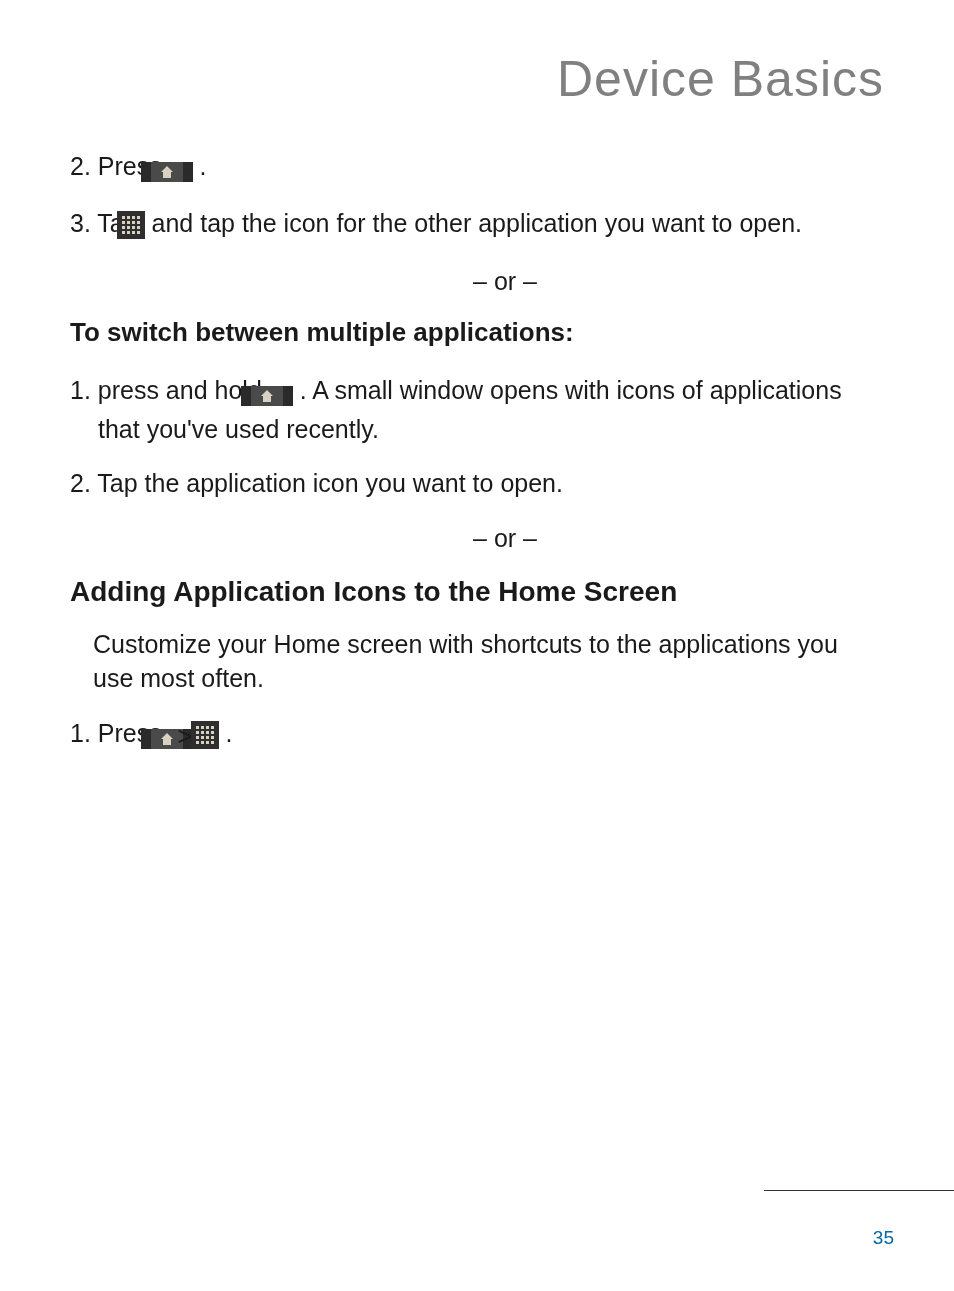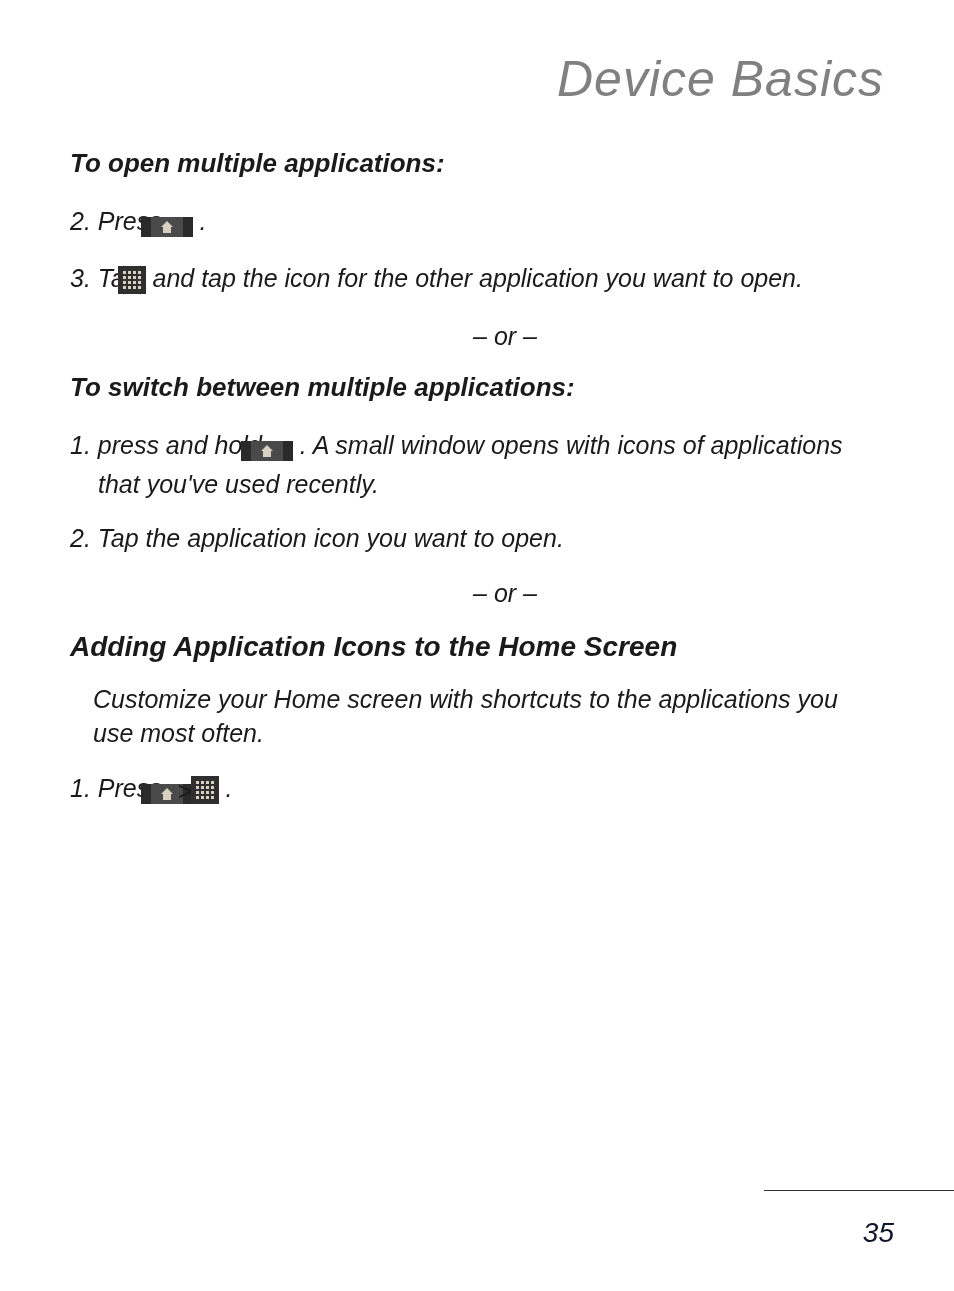--- a/index.html
+++ b/index.html
@@ -1,38 +1,37 @@
 <!DOCTYPE html>
 <html><head>
 <meta charset="utf-8">
 <style>
   * { box-sizing: border-box; margin: 0; padding: 0; }
   html, body { width: 954px; height: 1291px; background: #fff; font-family: "Helvetica Neue", Arial, sans-serif; color: #1a1a1a; }
-  .page { width: 954px; height: 1291px; position: relative; padding: 50px 70px 40px 70px; font-style: italic; }
+  .page { width: 954px; height: 1291px; position: relative; padding: 50px 70px 40px 70px; }
   .page-title { color: #808080; font-size: 50px; font-weight: 300; text-align: right; letter-spacing: 1px; margin-bottom: 40px; }
   .section-sub { font-size: 26px; font-weight: 600; margin-bottom: 24px; margin-top: 18px; }
   .section-head { font-size: 28px; font-weight: 700; margin-top: 20px; margin-bottom: 20px; }
   .para { font-size: 25px; font-weight: 400; line-height: 1.35; margin-bottom: 20px; margin-left: 23px; }
   .step { font-size: 25px; font-weight: 400; line-height: 1.45; margin-bottom: 18px; padding-left: 28px; text-indent: -28px; }
   .step .continued { margin-left: 28px; text-indent: 0; display: block; margin-top: 18px; }
   .or { margin-left: 28px; text-indent: 0; margin-bottom: 18px; margin-top: 0; text-align: center; }
   .icon-box { display: inline-block; vertical-align: -3px; }
-  .page-num { position: absolute; right: 60px; bottom: 42px; font-size: 28px; color: #0f172a; }
+  .page-num { position: absolute; right: 60px; bottom: 42px; font-size: 19px; color: #0369a1; }
   .footer-rule { position: absolute; right: 0; bottom: 100px; width: 190px; border-top: 1px solid #333; }
   .sep { display: inline-block; vertical-align: middle; font-size: 25px; margin: 0 6px; }
   svg { display: inline-block; vertical-align: -4px; }
 </style>
 </head>
 <body>
 
 <div class="page">
 
   <h1 class="page-title">Device Basics</h1>
 
-  <div class="section-sub">To open multiple applications:</div>
 
 
   <p class="step">
     <span>2. Press </span>
     <span class="icon-box">
       <svg width="52" height="20" viewBox="0 0 52 20">
         <rect x="0" y="0" width="52" height="20" fill="#4a4a4a"></rect>
         <rect x="0" y="0" width="10" height="20" fill="#2a2a2a"></rect>
         <rect x="42" y="0" width="10" height="20" fill="#2a2a2a"></rect>
         <path d="M26 4 L32 10 L30 10 L30 16 L22 16 L22 10 L20 10 Z" fill="#d8d0c0"></path>

